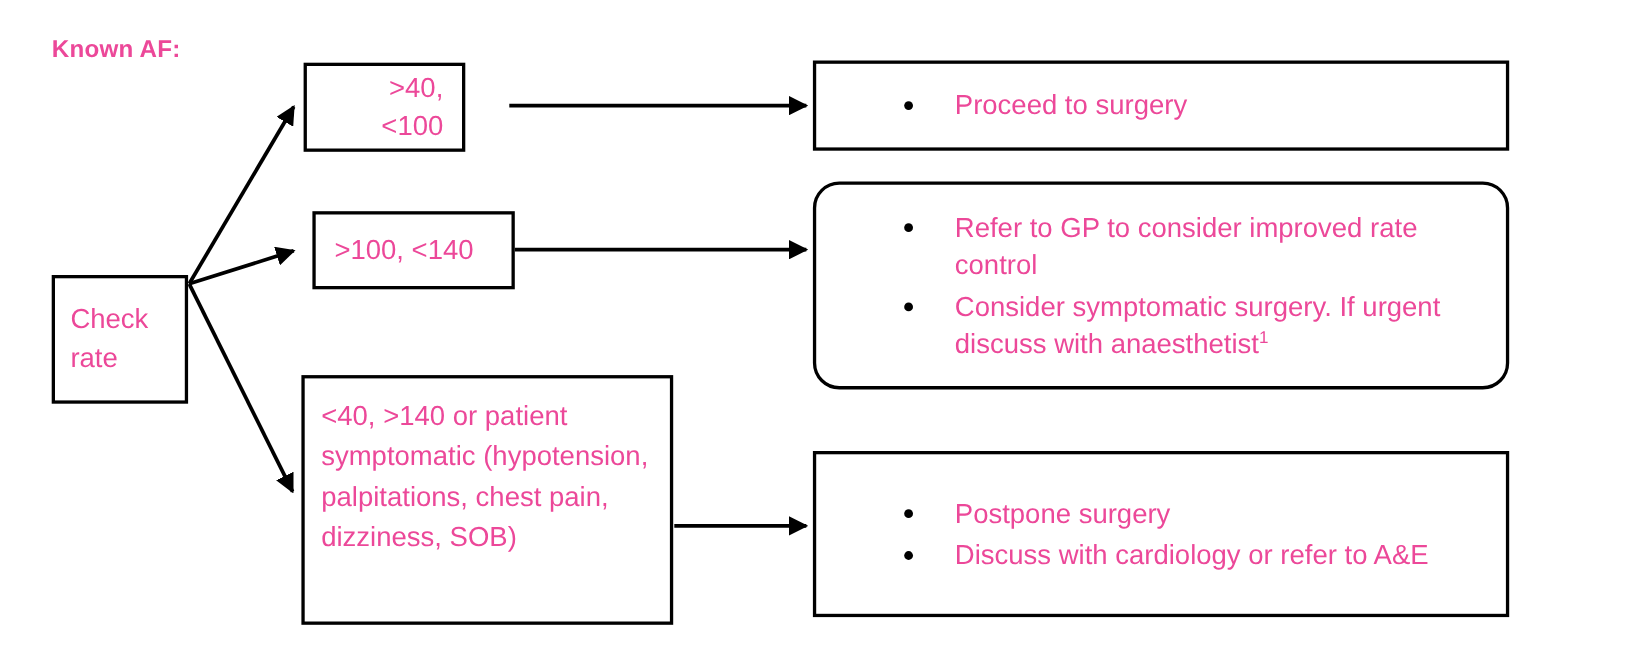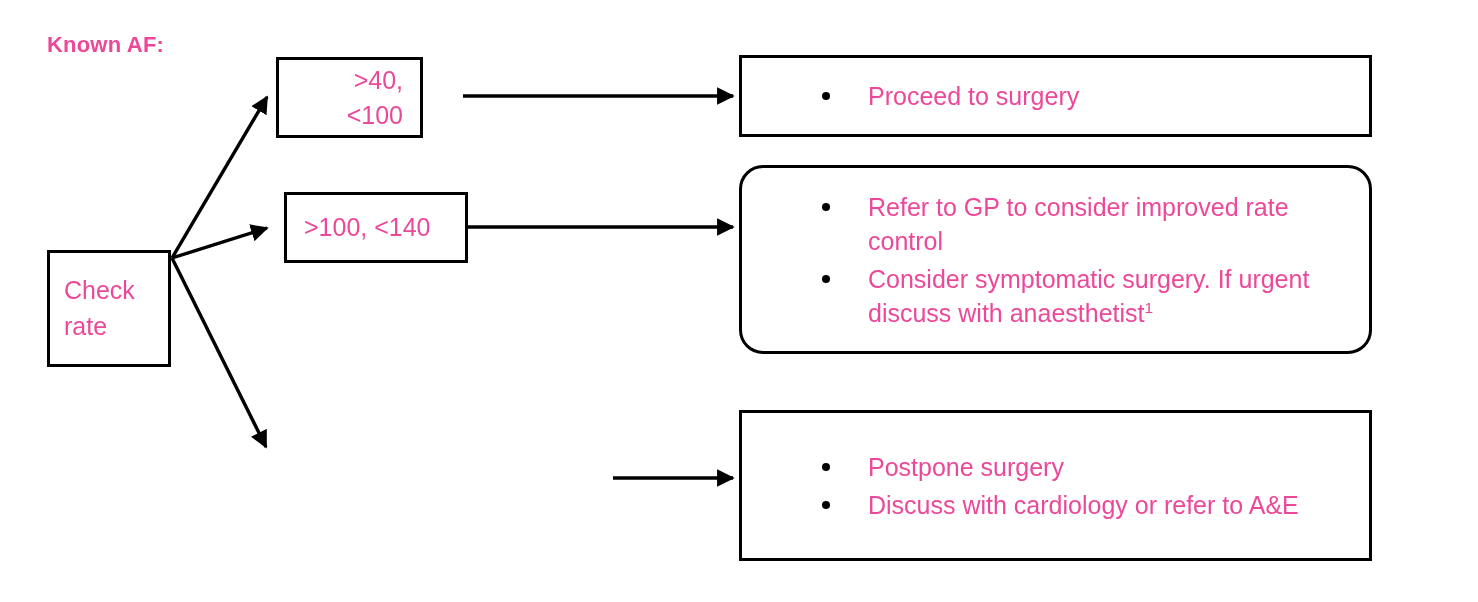--- a/index.html
+++ b/index.html
@@ -159,20 +159,23 @@
   </div>
 
   <div class="node" id="node-rate-normal">
     <span class="node-text">&gt;40, &lt;100</span>
   </div>
 
   <div class="node" id="node-rate-moderate">
     <span class="node-text">&gt;100, &lt;140</span>
   </div>
 
+  <div class="node" id="node-rate-severe">
+    <span class="node-text">&lt;40, &gt;140 or patient symptomatic (hypotension, palpitations, chest pain, dizziness, SOB)</span>
+  </div>
 
   <div class="node outcome" id="node-outcome-proceed">
     <ul class="bullets">
         <li><span class="dot"></span><span>Proceed to surgery</span></li>
       </ul>
   </div>
 
   <div class="node outcome" id="node-outcome-refer">
     <ul class="bullets">
         <li><span class="dot"></span><span>Refer to GP to consider improved rate control</span></li>

